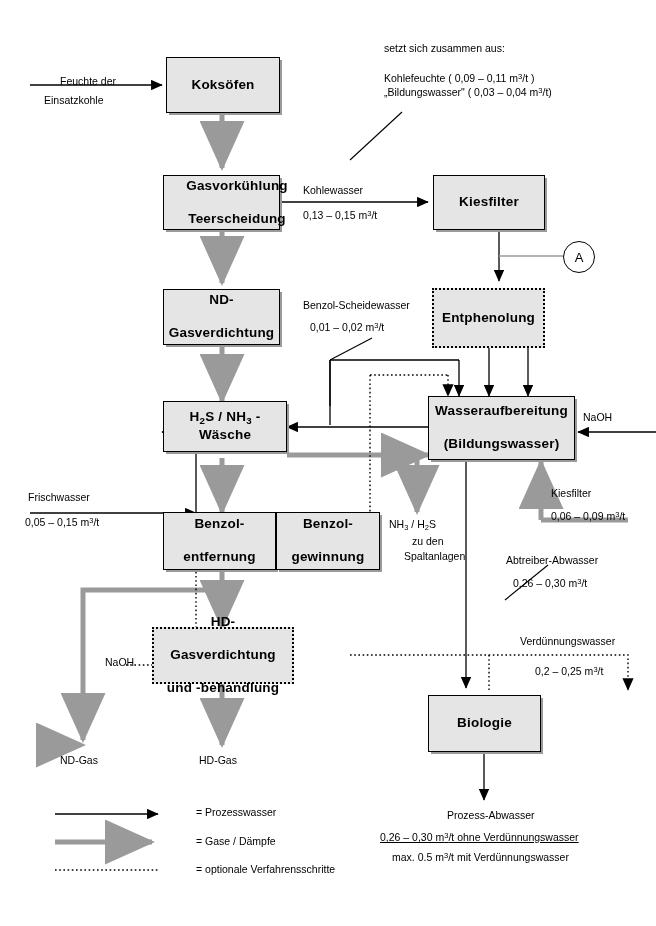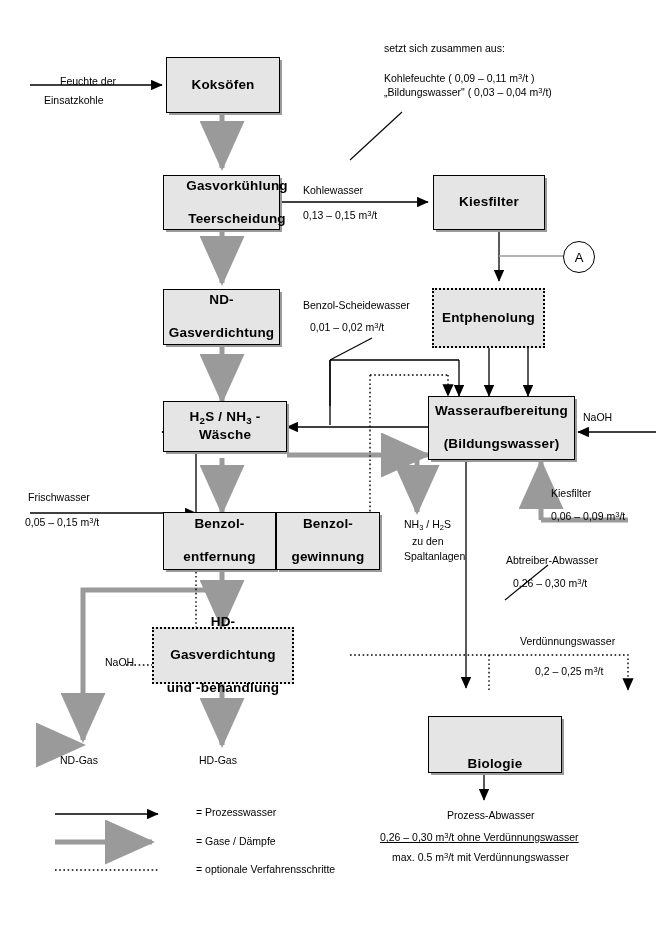--- a/index.html
+++ b/index.html
@@ -127,21 +127,21 @@
   </div>
 
   <div class="box" style="left:433px;top:175px;width:112px;height:55px;">
     <span>Kiesfilter</span>
   </div>
 
   <div class="box" style="left:428px;top:396px;width:147px;height:64px;">
     <span><span>Wasseraufbereitung</span><br><span>(Bildungswasser)</span></span>
   </div>
 
-  <div class="box" style="left:428px;top:716px;width:134px;height:57px;align-items:flex-end;">
+  <div class="box" style="left:428px;top:695px;width:113px;height:57px;">
     <span>Biologie</span>
   </div>
 
   <div class="circle" style="left:563px;top:241px;">
     <span>A</span>
   </div>
 
   <div class="lbl l" style="left:60px;top:62px;margin-top:12px;">Feuchte der</div>
   <div class="lbl l" style="left:44px;top:93px;">Einsatzkohle</div>
 
@@ -157,21 +157,21 @@
 
   <div class="lbl l" style="left:583px;top:410px;">NaOH</div>
   <div class="lbl l" style="left:105px;top:655px;">NaOH</div>
 
   <div class="lbl c" style="left:28px;top:490px;">Frischwasser</div>
   <div class="lbl c" style="left:25px;top:515px;"><span>0,05 – 0,15 m</span><sup>3</sup><span>/t</span></div>
 
   <div class="lbl c" style="left:551px;top:486px;">Kiesfilter</div>
   <div class="lbl c" style="left:551px;top:509px;"><span>0,06 – 0,09 m</span><sup>3</sup><span>/t</span></div>
 
-  <div class="lbl c" style="left:404px;top:517px;">NH<sub>3</sub> / H<sub>2</sub>S</div>
+  <div class="lbl c" style="left:389px;top:517px;">NH<sub>3</sub> / H<sub>2</sub>S</div>
   <div class="lbl c" style="left:412px;top:534px;">zu den</div>
   <div class="lbl c" style="left:404px;top:549px;">Spaltanlagen</div>
 
   <div class="lbl c" style="left:506px;top:553px;">Abtreiber-Abwasser</div>
   <div class="lbl c" style="left:513px;top:576px;"><span>0,26 – 0,30 m</span><sup>3</sup><span>/t</span></div>
 
   <div class="lbl c" style="left:520px;top:634px;">Verdünnungswasser</div>
   <div class="lbl c" style="left:535px;top:664px;"><span>0,2 – 0,25 m</span><sup>3</sup><span>/t</span></div>
 
   <div class="lbl c" style="left:60px;top:753px;">ND-Gas</div>

